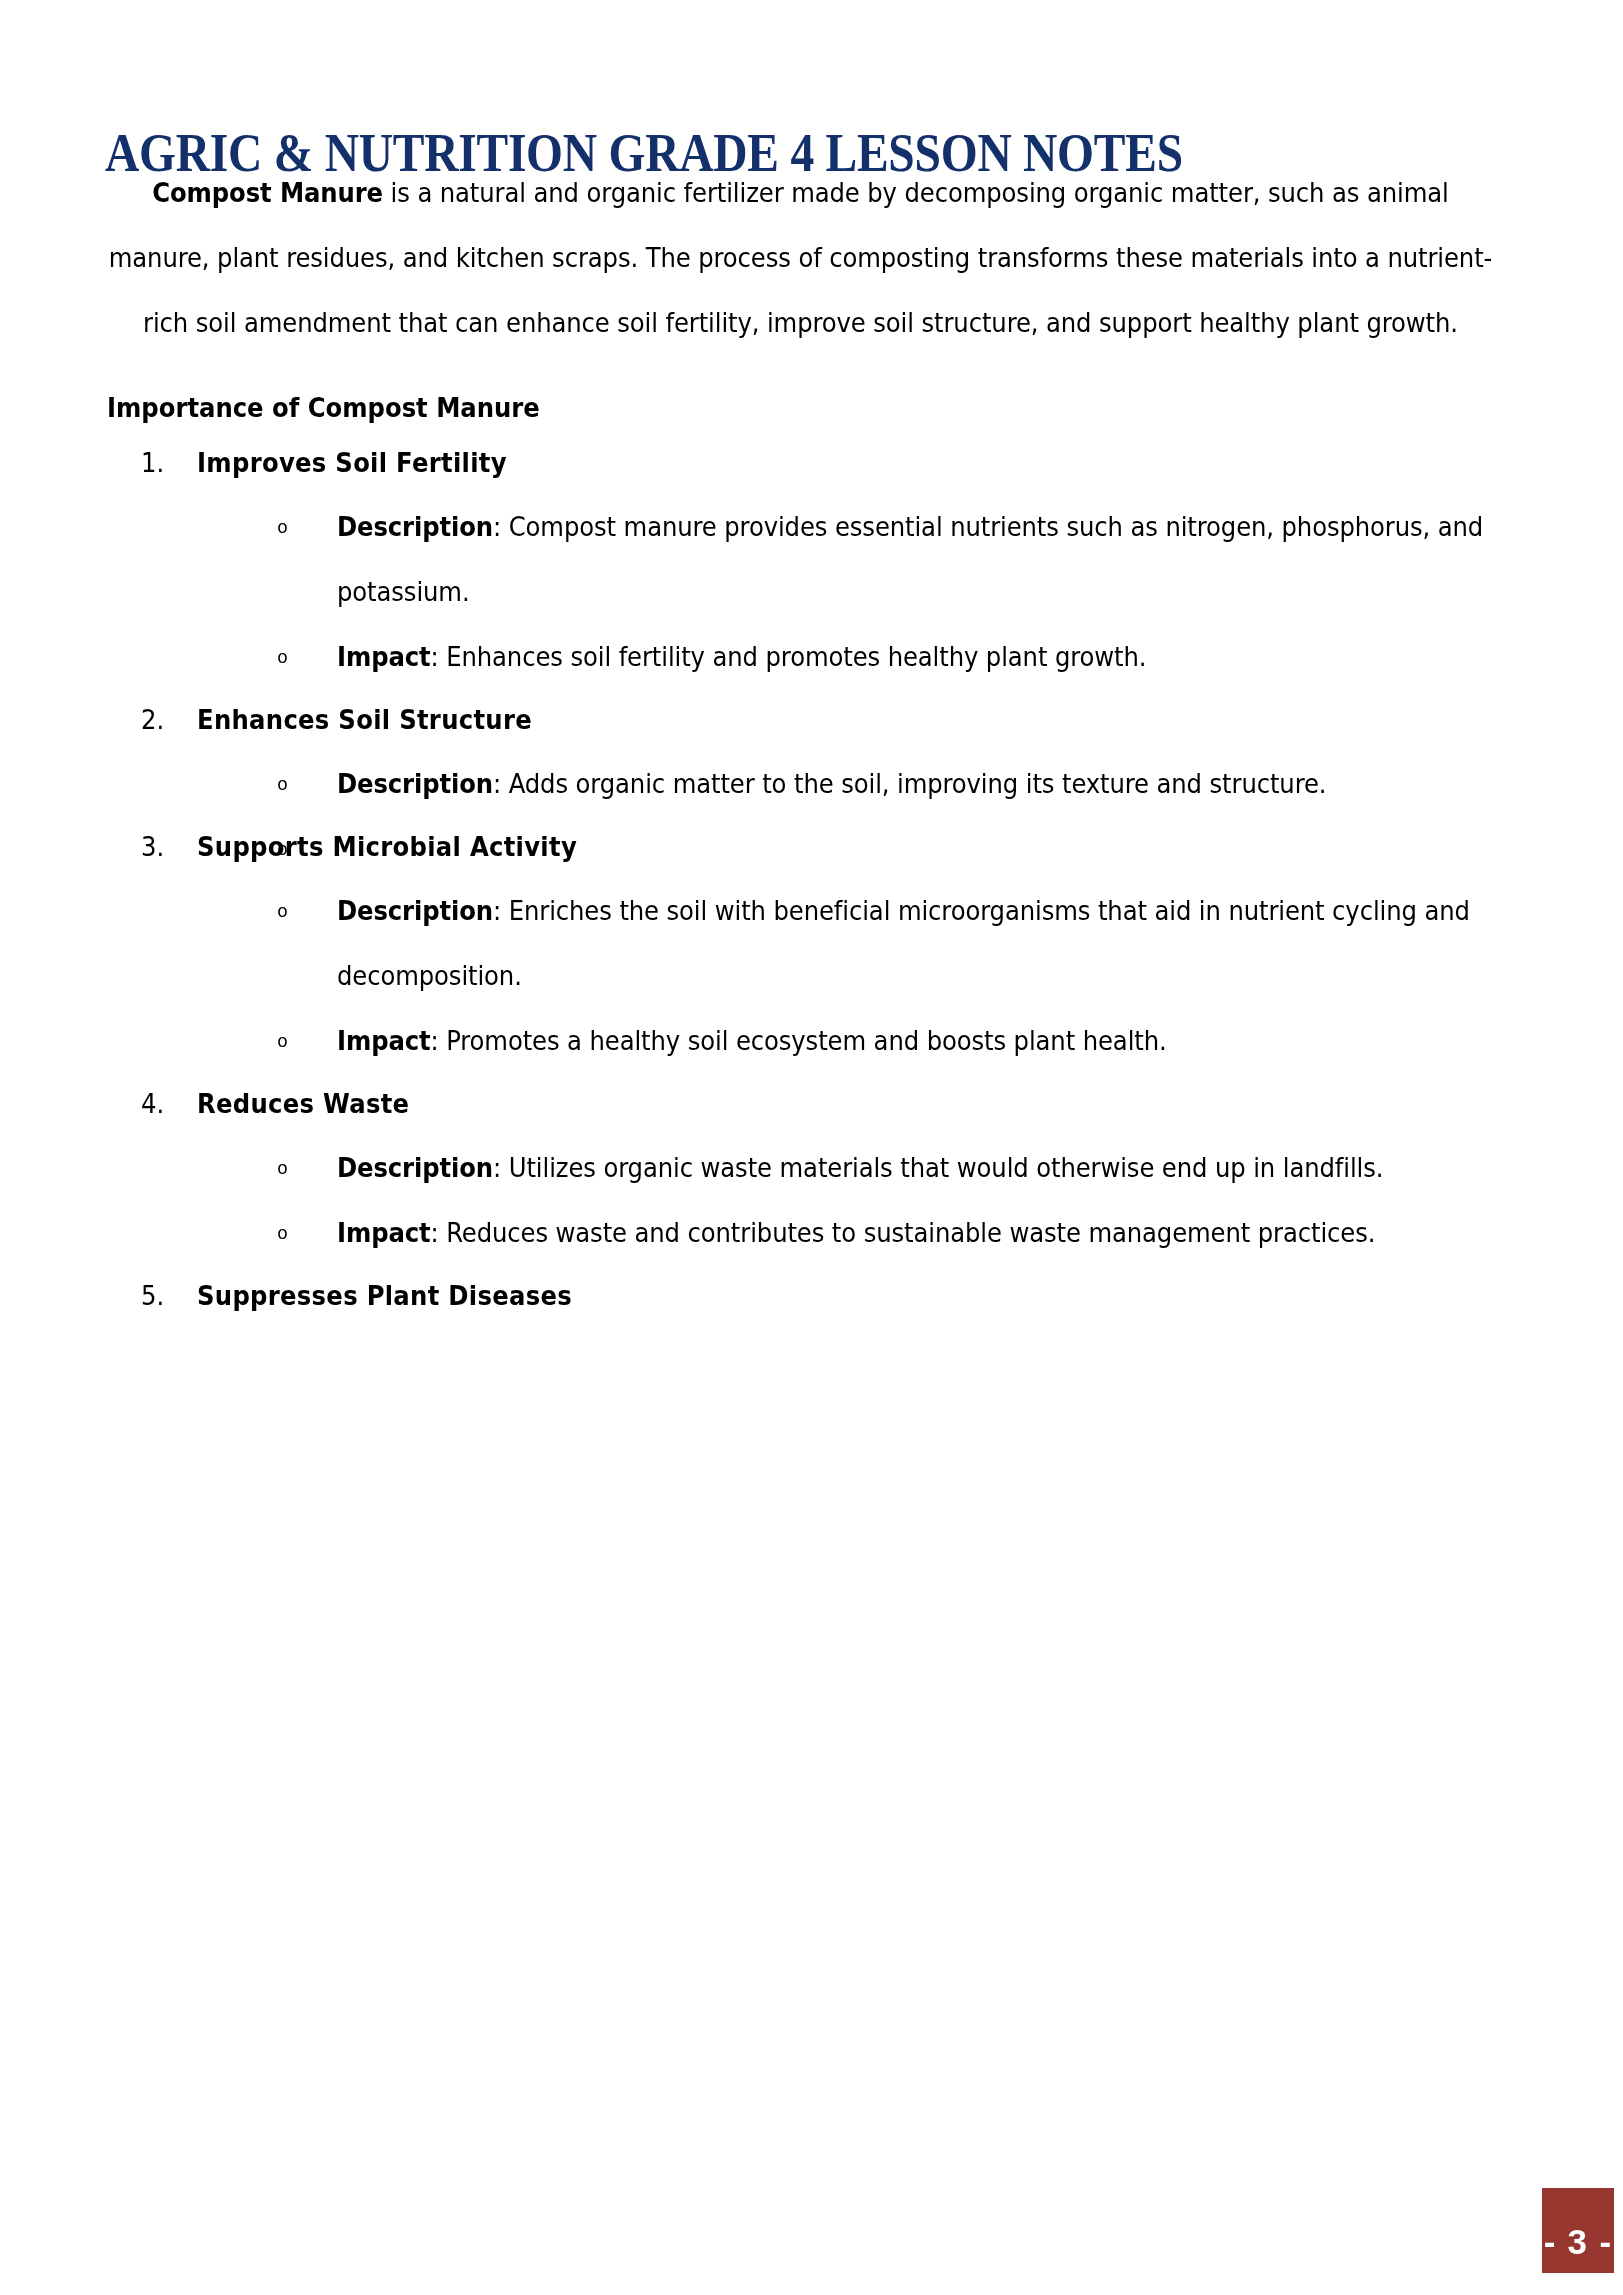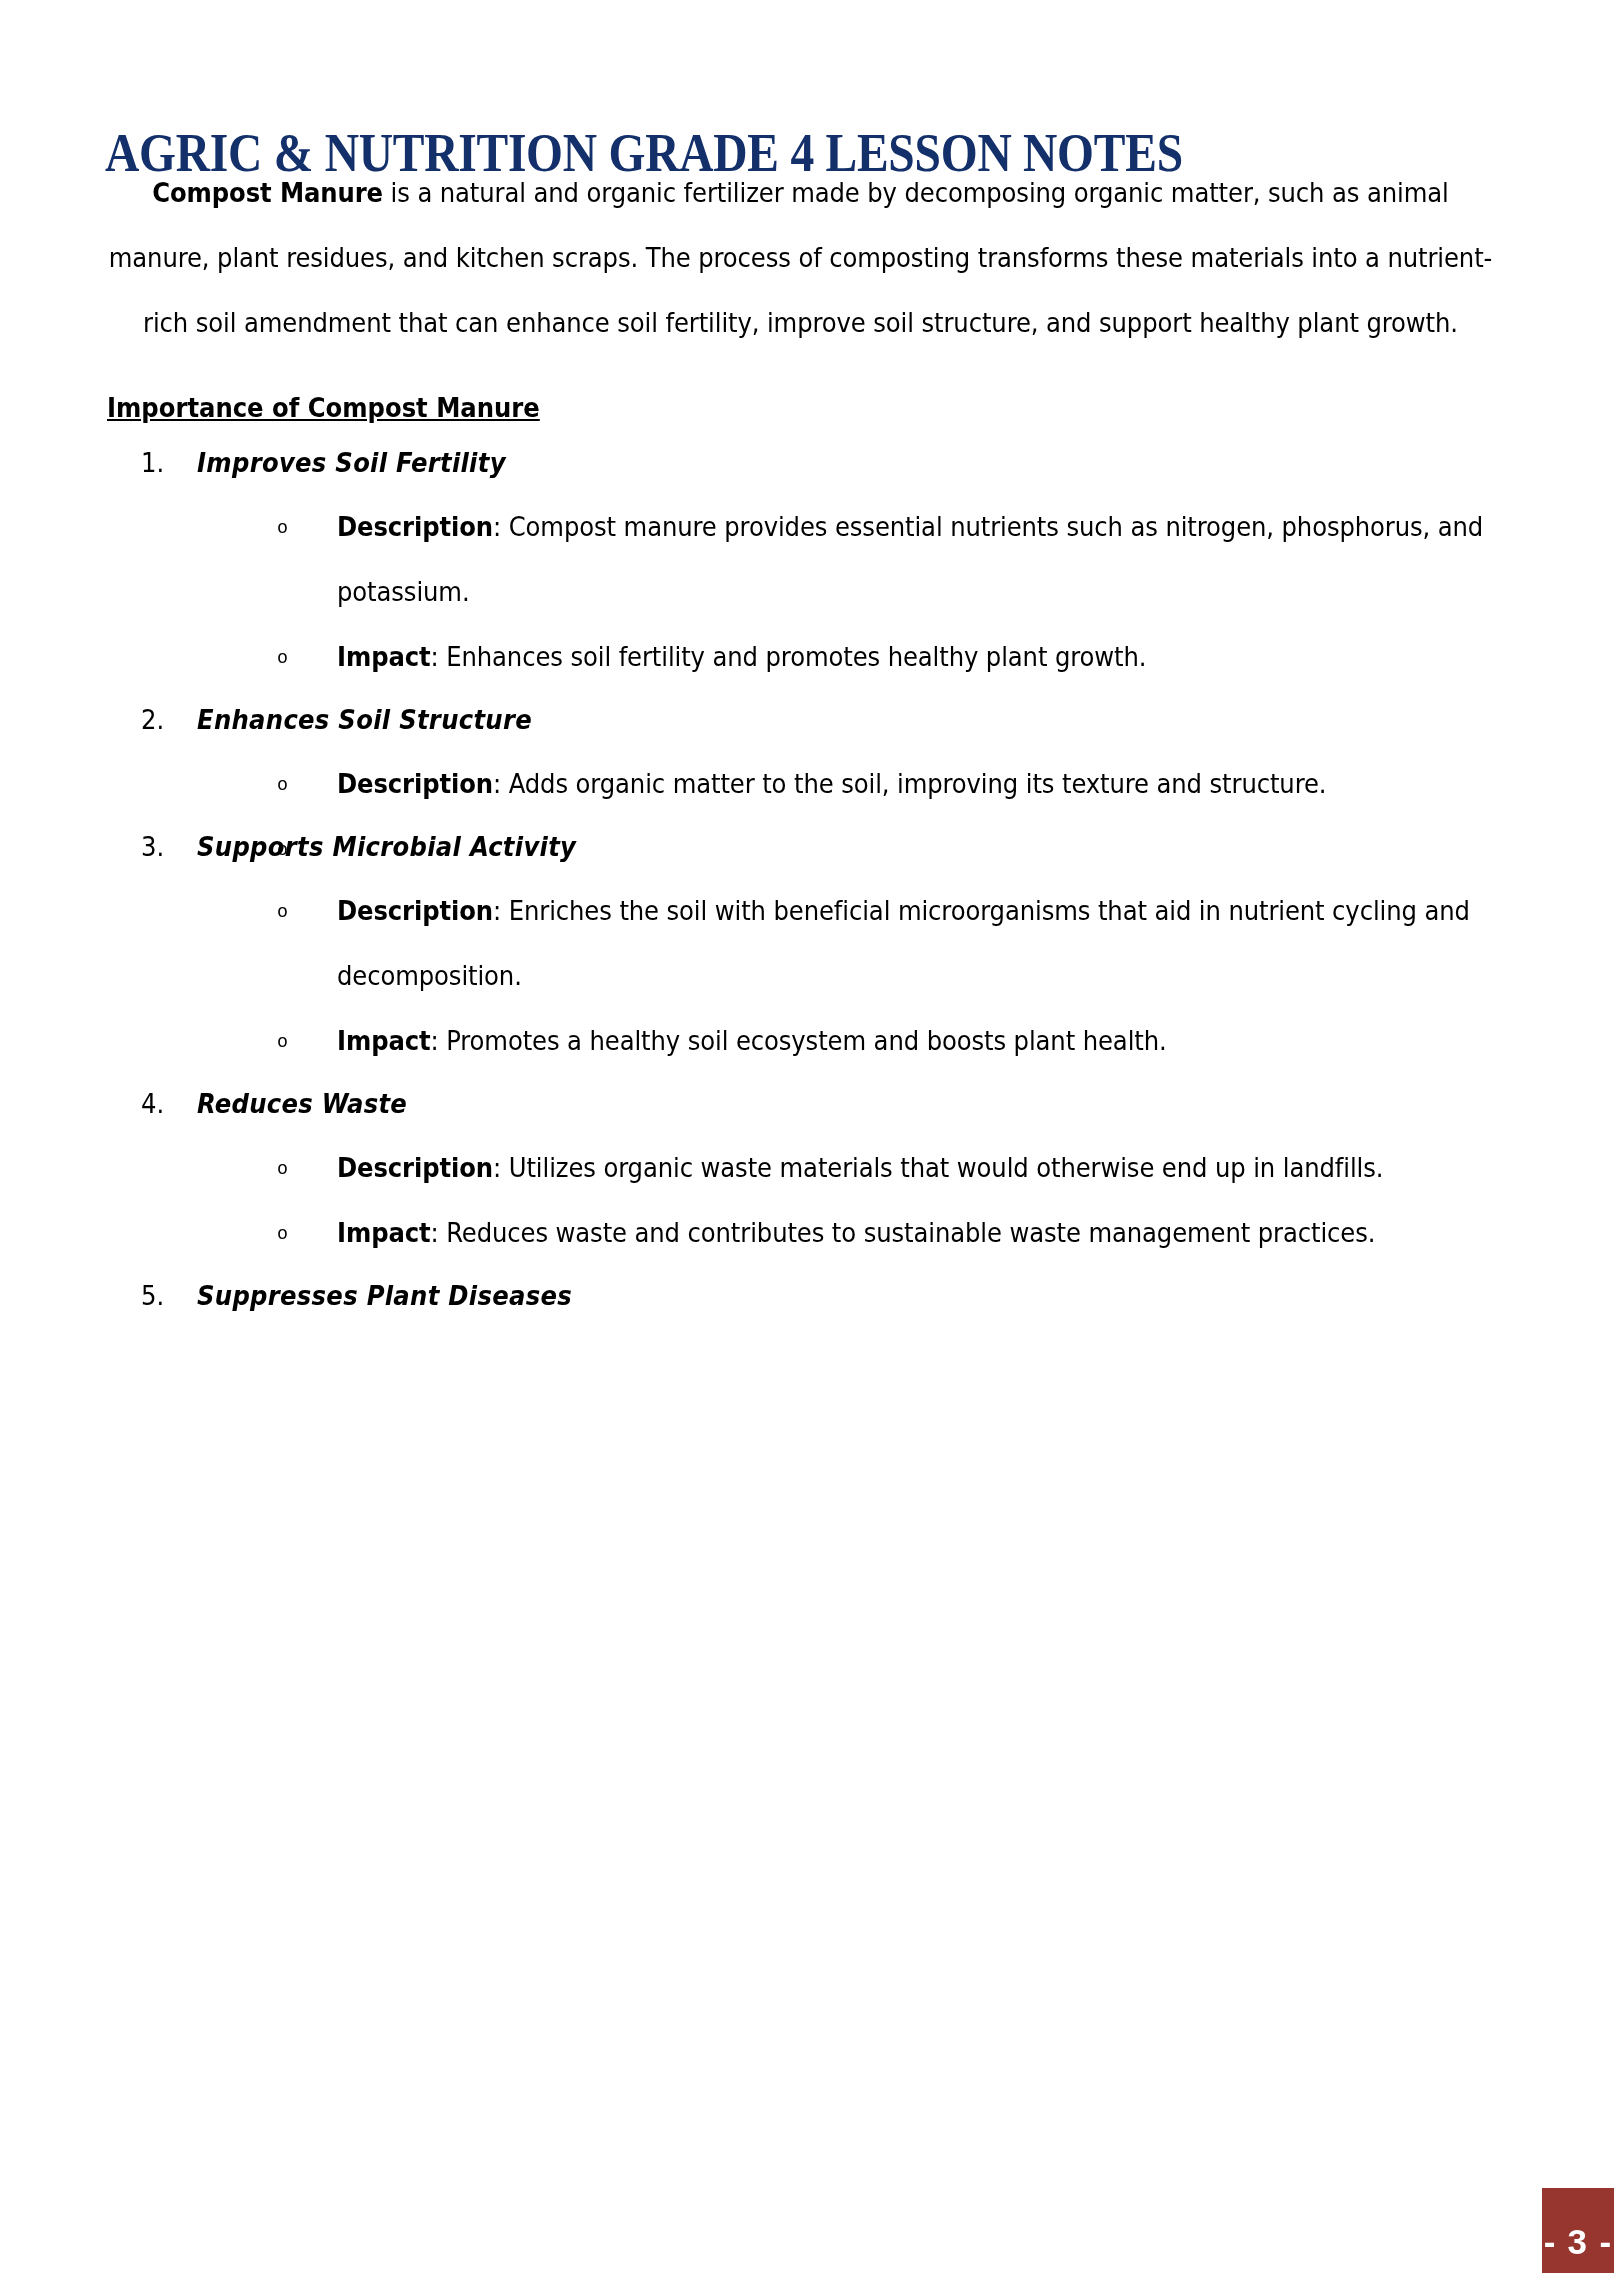--- a/index.html
+++ b/index.html
@@ -64,21 +64,20 @@
   }
 
   h2.section-head {
     margin: 29px 0 0 0;
     padding: 0;
     font-family: "DejaVu Sans Condensed", "Liberation Sans Narrow", "Liberation Sans", sans-serif;
     font-size: 27px;
     line-height: 48px;
     font-weight: bold;
     font-stretch: condensed;
-    text-decoration: underline;
   }
 
   
   ol.top-list {
     list-style: none;
     margin: 0;
     padding: 0;
   }
 
   li.top-item {
@@ -101,21 +100,20 @@
     font-stretch: condensed;
   }
 
   .top-title {
     font-family: "DejaVu Sans Condensed", "Liberation Sans Narrow", "Liberation Sans", sans-serif;
     font-size: 27px;
     line-height: 62px;
     font-weight: bold;
     font-stretch: condensed;
     letter-spacing: 0.3px;
-    font-style: italic;
   }
 
   
   ul.sub-list {
     list-style: none;
     margin: 0 0 0 0;
     padding: 0;
   }
 
   li.sub-item {

